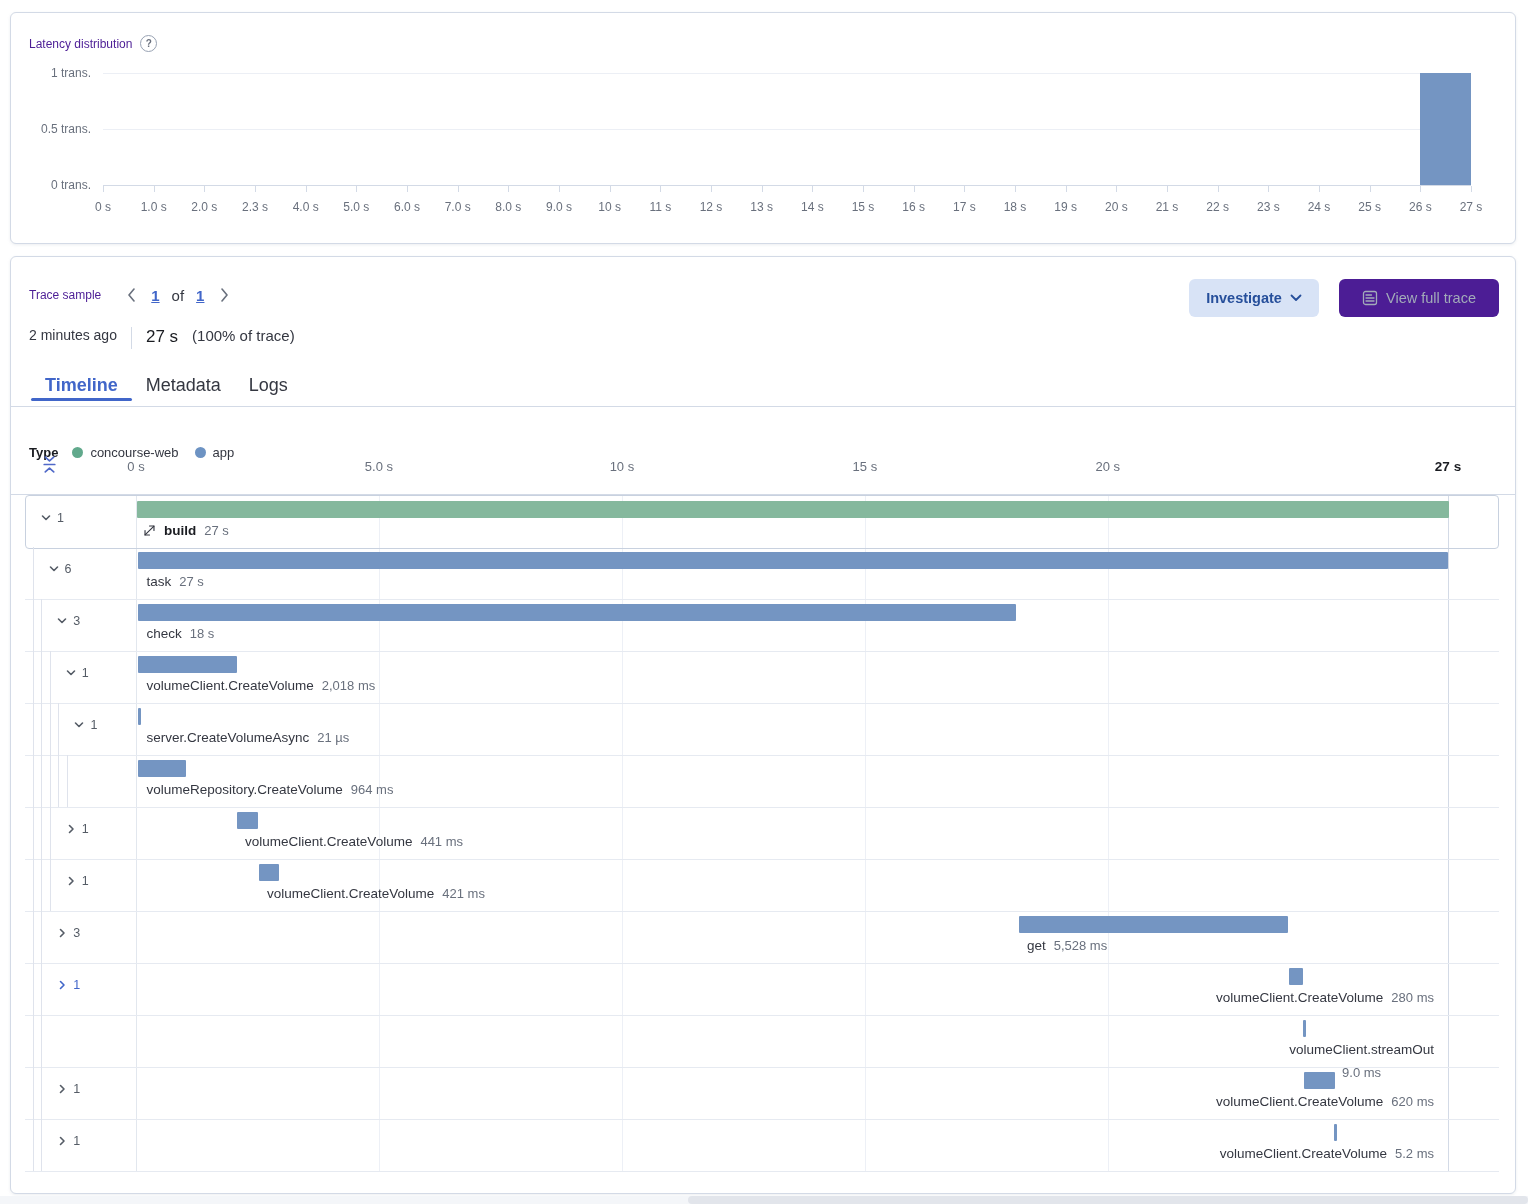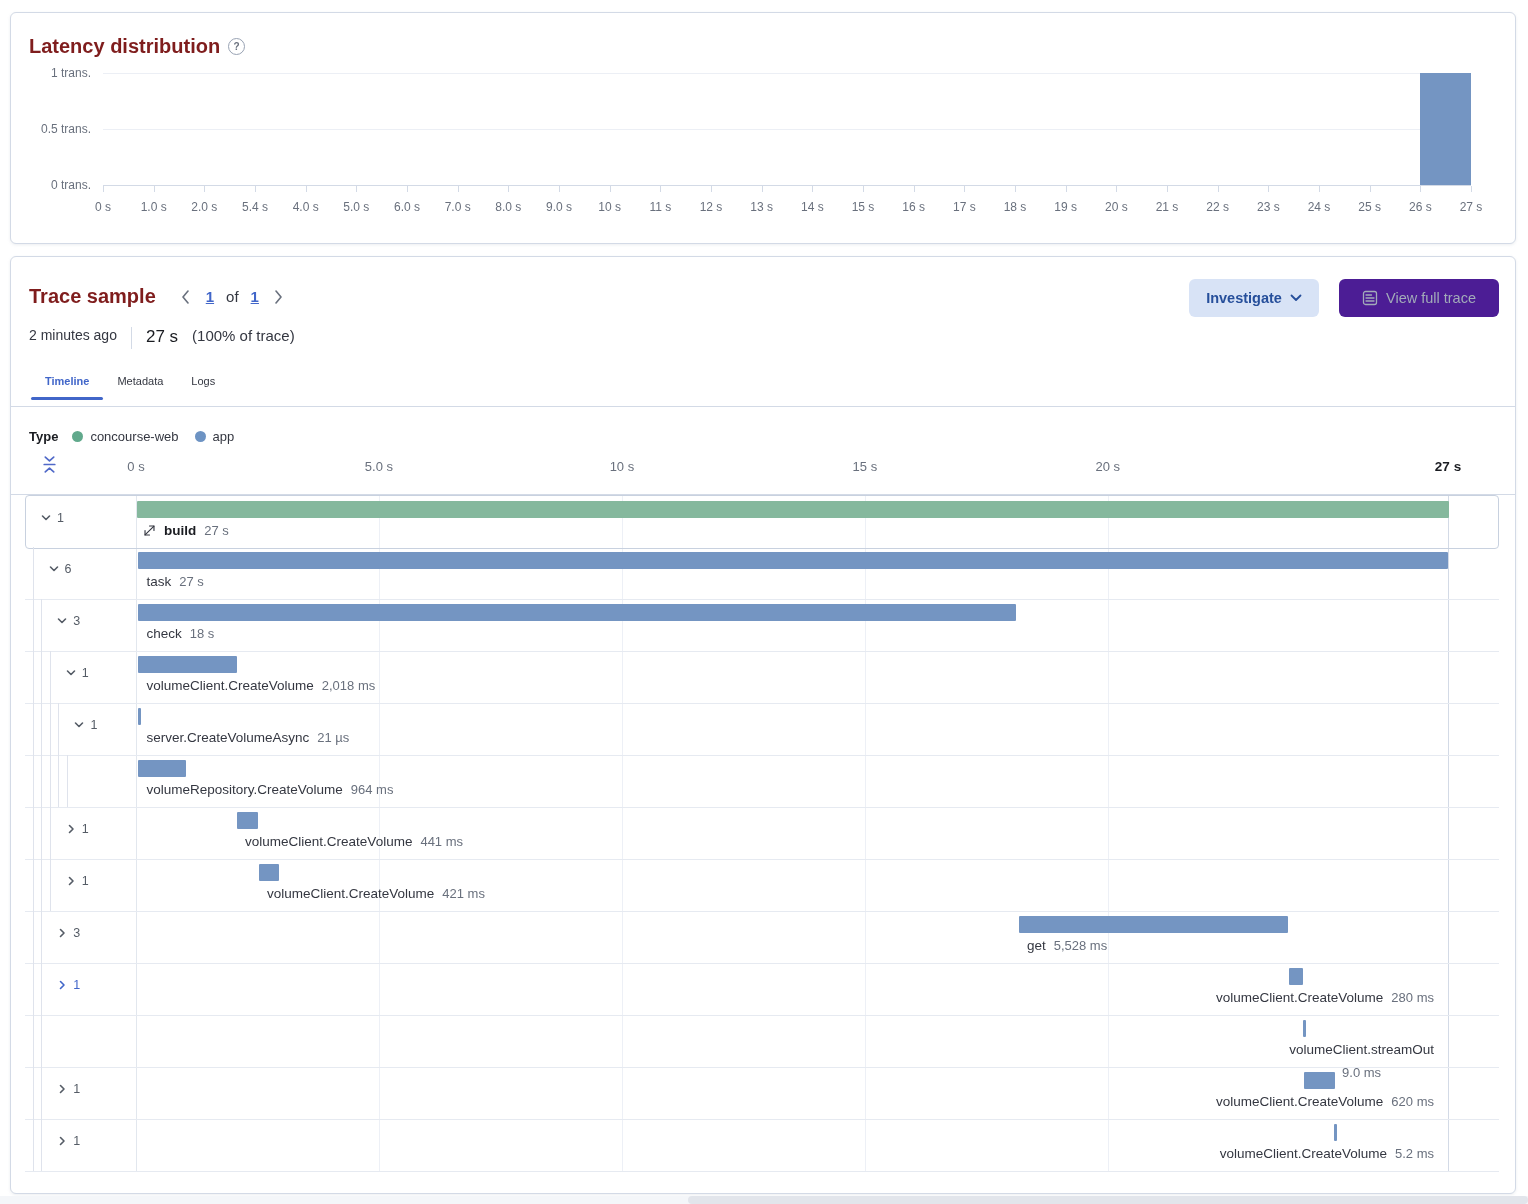--- a/index.html
+++ b/index.html
@@ -8,21 +8,21 @@
     font-family:"Liberation Sans",sans-serif;color:#343741;overflow:hidden;
     -webkit-font-smoothing:antialiased;
   }
   .panel{position:absolute;background:#fff;border:1px solid #d3dae6;border-radius:6px;
          box-shadow:0 1px 3px rgba(152,162,179,.18);}
   #latency-panel{left:10px;top:12px;width:1504px;height:230px;}
   #trace-panel{left:10px;top:256px;width:1504px;height:936px;}
 
   
   .lat-title-row{position:absolute;left:18px;top:22px;display:flex;align-items:center;gap:8px;}
-  .panel-title{font-size:20px;font-weight:700;color:#7f1d1d;}
+  .panel-title{font-size:12px;font-weight:400;color:#4c1d95;}
   .help-icon{width:15px;height:15px;border:1.2px solid #98a2b3;border-radius:50%;
              display:flex;align-items:center;justify-content:center;
              font-size:10px;color:#69707d;font-weight:700;}
   .hist-grid{position:absolute;left:92px;width:1368px;height:1px;background:#eceff5;}
   .hist-grid.base{background:#d3dae6;}
   .hist-ylabel{position:absolute;left:4px;width:76px;text-align:right;font-size:12px;color:#69707d;}
   .hist-tick{position:absolute;top:173px;width:1px;height:6px;background:#d3dae6;}
   .hist-xlabel{position:absolute;top:187px;width:48px;text-align:center;font-size:12px;color:#69707d;white-space:nowrap;}
   .hist-bar{position:absolute;background:#7495c2;}
 
@@ -37,27 +37,27 @@
   #investigate-btn{left:1178px;width:130px;background:#d8e3f6;color:#264f9b;font-weight:700;}
   #view-trace-btn{left:1328px;width:160px;background:#4c1d95;color:#a2abb9;font-weight:500;}
   .meta-row{position:absolute;left:18px;top:70px;display:flex;align-items:flex-start;gap:14px;}
   .meta-age{font-size:14px;color:#343741;}
   .meta-div{width:1px;height:22px;background:#d3dae6;}
   .meta-dur{font-size:17px;color:#1a1c21;font-weight:500;}
   .meta-pct{font-size:15px;color:#343741;}
 
   
   #tabs{position:absolute;left:20px;top:112px;display:flex;}
-  .tab{padding:6px 14px 12px 14px;font-size:11px;font-weight:500;color:#343741;cursor:pointer;position:relative;}
+  .tab{padding:6px 14px 4px 14px;font-size:18px;font-weight:500;color:#343741;cursor:pointer;position:relative;}
   .tab.active{color:#4166c9;font-weight:700;}
   .tab.active::after{content:"";position:absolute;left:0;right:0;bottom:-1px;height:3px;background:#4166c9;border-radius:2px;}
   .tabs-divider{position:absolute;left:0;right:0;top:149px;height:1px;background:#d3dae6;}
 
   
-  #legend-row{position:absolute;left:18px;top:172px;display:flex;align-items:center;gap:14px;}
+  #legend-row{position:absolute;left:18px;top:188px;display:flex;align-items:center;gap:14px;}
   .legend-label{font-size:13px;font-weight:700;color:#1a1c21;}
   .legend-item{display:flex;align-items:center;gap:7px;cursor:pointer;}
   .legend-dot{width:11px;height:11px;border-radius:50%;}
   .legend-text{font-size:13px;color:#343741;}
   #fold-btn{position:absolute;left:30px;top:198px;width:18px;height:20px;cursor:pointer;}
   .ruler-label{position:absolute;top:202px;width:70px;text-align:center;font-size:13px;color:#69707d;white-space:nowrap;}
   .ruler-label.strong{color:#1a1c21;font-weight:700;font-size:13.5px;}
   .ruler-divider{position:absolute;left:0;right:0;top:237px;height:1px;background:#d3dae6;}
 
   
@@ -97,21 +97,21 @@
       <div class="hist-ylabel" style="top: 109px;">0.5 trans.</div>
       <div class="hist-grid base" style="top: 172px;"></div>
       <div class="hist-ylabel" style="top: 165px;">0 trans.</div>
       <div class="hist-tick" style="left: 92px;"></div>
       <div class="hist-xlabel" style="left: 68px;">0 s</div>
       <div class="hist-tick" style="left: 142.667px;"></div>
       <div class="hist-xlabel" style="left: 118.667px;">1.0 s</div>
       <div class="hist-tick" style="left: 193.333px;"></div>
       <div class="hist-xlabel" style="left: 169.333px;">2.0 s</div>
       <div class="hist-tick" style="left: 244px;"></div>
-      <div class="hist-xlabel" style="left: 220px;">5.4 s</div>
+      <div class="hist-xlabel" style="left: 220px;">2.3 s</div>
       <div class="hist-tick" style="left: 294.667px;"></div>
       <div class="hist-xlabel" style="left: 270.667px;">4.0 s</div>
       <div class="hist-tick" style="left: 345.333px;"></div>
       <div class="hist-xlabel" style="left: 321.333px;">5.0 s</div>
       <div class="hist-tick" style="left: 396px;"></div>
       <div class="hist-xlabel" style="left: 372px;">6.0 s</div>
       <div class="hist-tick" style="left: 446.667px;"></div>
       <div class="hist-xlabel" style="left: 422.667px;">7.0 s</div>
       <div class="hist-tick" style="left: 497.333px;"></div>
       <div class="hist-xlabel" style="left: 473.333px;">8.0 s</div>

